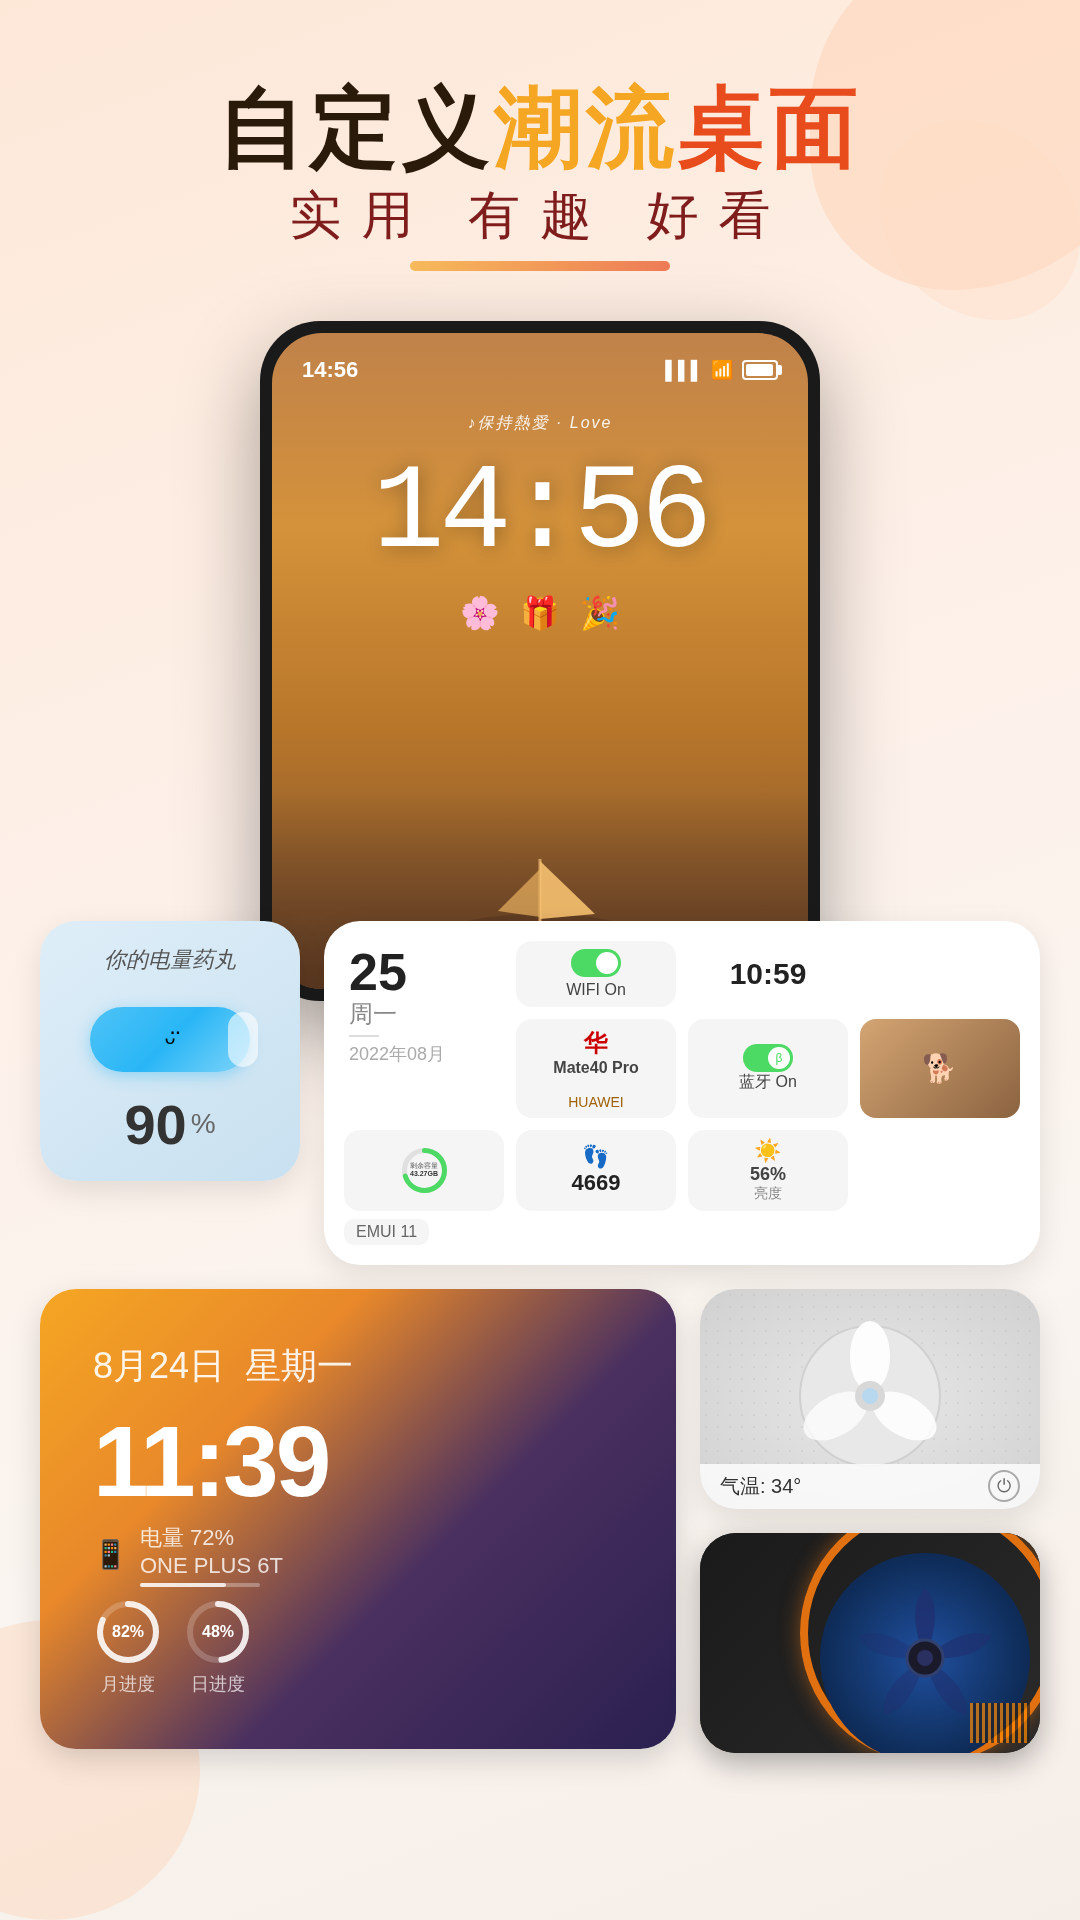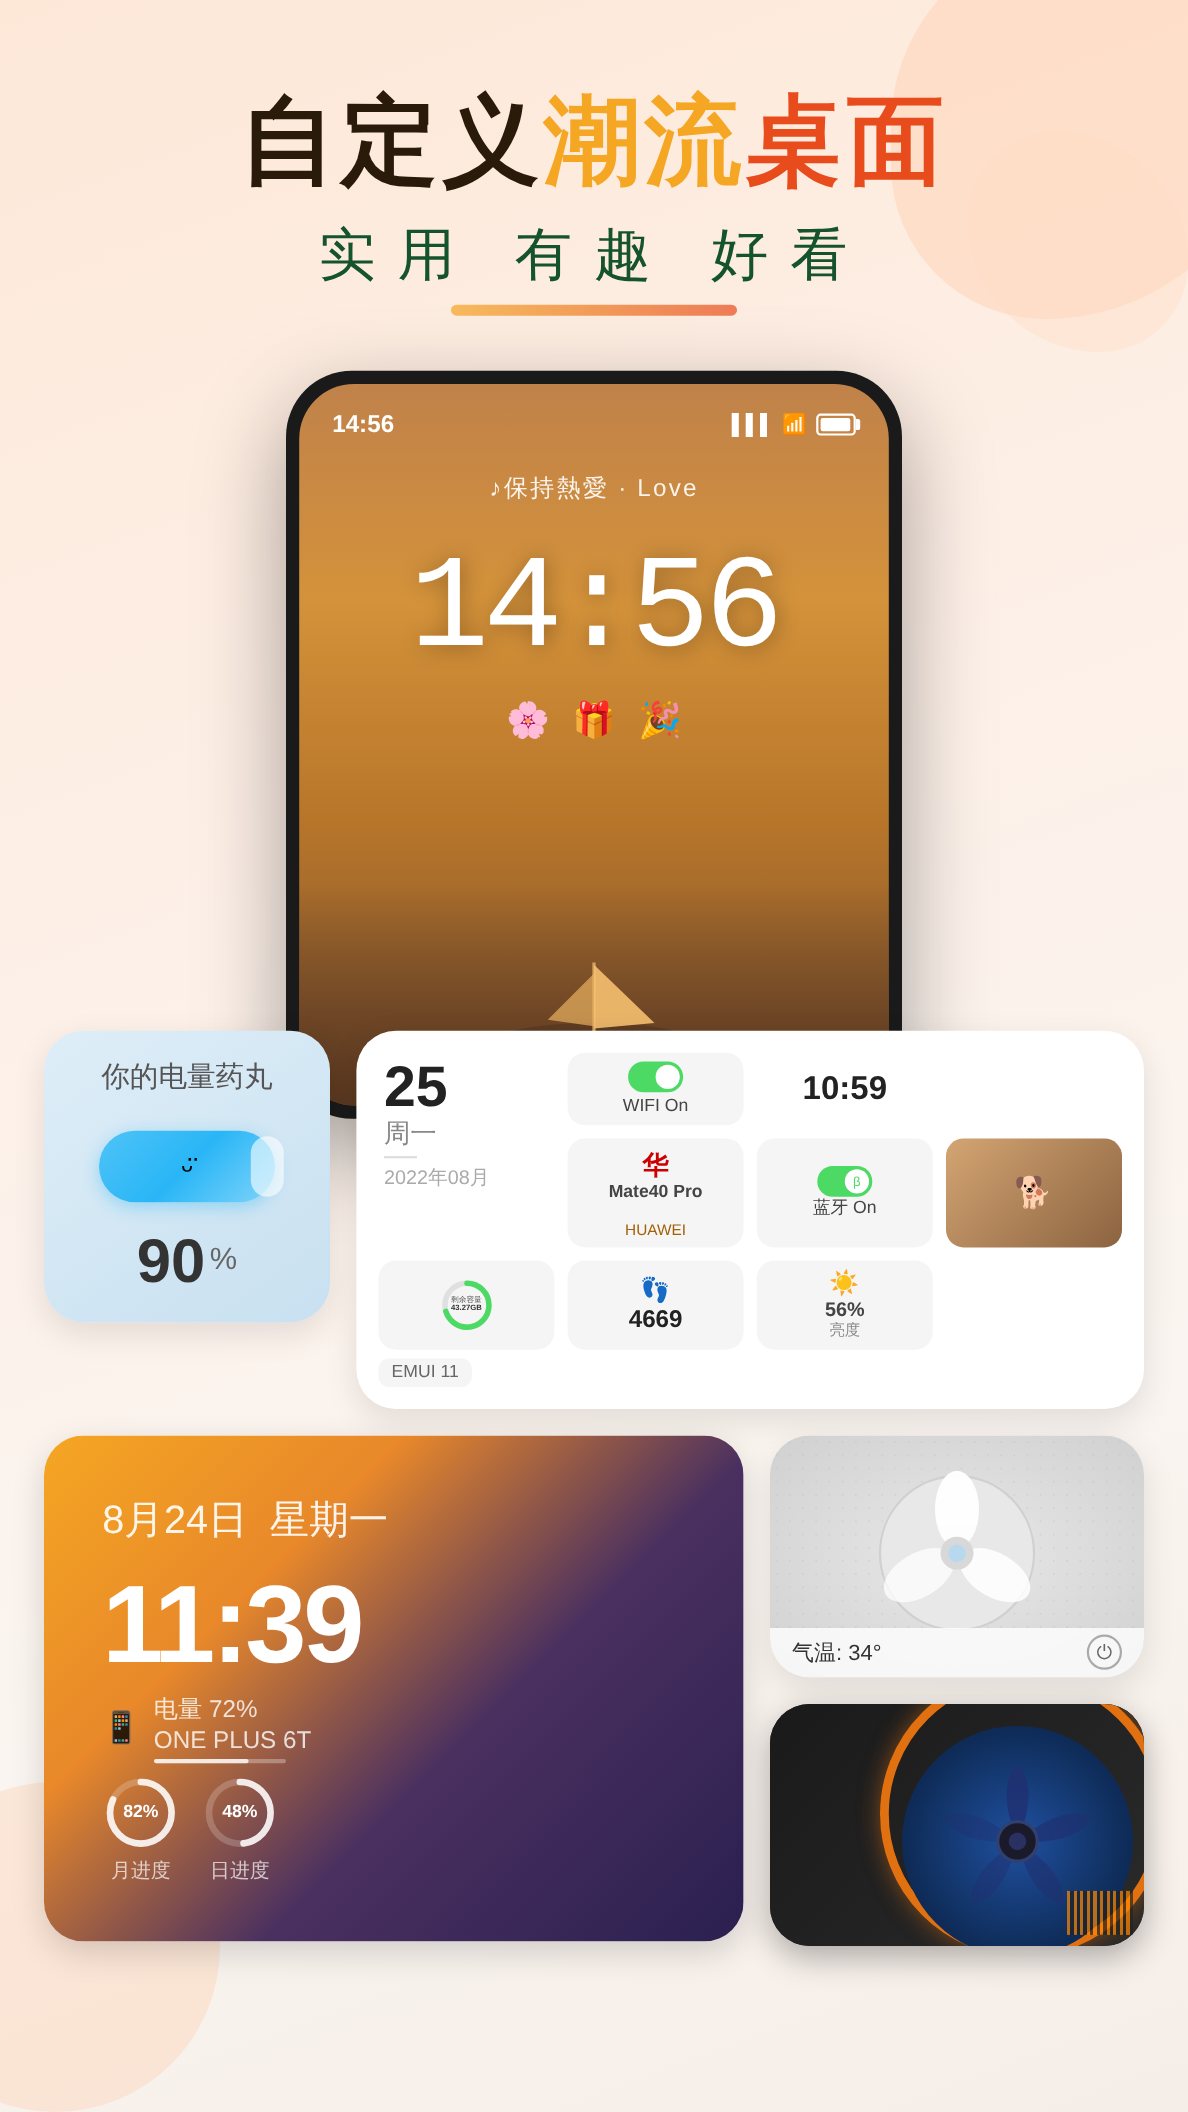--- a/index.html
+++ b/index.html
@@ -45,22 +45,22 @@
       font-weight: 900;
       letter-spacing: 4px;
       line-height: 1.1;
     }
     .title-black { color: #2a1a0a; }
     .title-orange { color: #f5a623; }
     .title-red { color: #e84c1c; }
 
     .header-subtitle {
       font-size: 52px;
-      color: #14532d;
-      margin-top: 20px;
+      color: #7f1d1d;
+      margin-top: 4px;
       letter-spacing: 20px;
       font-weight: 500;
     }
     .underline-decoration {
       width: 260px;
       height: 10px;
       background: linear-gradient(90deg, #f5a623, #e84c1c);
       border-radius: 5px;
       margin: 10px auto 0;
       opacity: 0.7;
@@ -148,23 +148,24 @@
       right: 0;
       bottom: 0;
       display: flex;
       flex-direction: column;
       align-items: center;
       justify-content: flex-start;
       padding-top: 80px;
     }
     .lock-music-text {
       color: rgba(255,255,255,0.9);
-      font-size: 22px;
+      font-size: 16px;
       letter-spacing: 2px;
-      margin-bottom: 36px;
+      margin-bottom: 20px;
+      font-style: italic;
     }
     .lock-clock {
       font-size: 120px;
       font-weight: 300;
       color: white;
       letter-spacing: -5px;
       text-shadow: 2px 2px 20px rgba(0,0,0,0.3);
       line-height: 1;
       font-family: 'Courier New', monospace;
     }
@@ -212,23 +213,24 @@
       border-radius: 36px;
       padding: 24px;
       display: flex;
       flex-direction: column;
       align-items: center;
       justify-content: center;
       box-shadow: 0 10px 30px rgba(0,0,0,0.1);
       flex-shrink: 0;
     }
     .battery-label {
-      font-size: 26px;
+      font-size: 22px;
       color: #555;
       margin-bottom: 32px;
+      font-style: italic;
     }
     .pill-image {
       width: 160px;
       height: 65px;
       background: linear-gradient(135deg, #4fc3f7, #29b6f6, #81d4fa);
       border-radius: 33px;
       position: relative;
       display: flex;
       align-items: center;
       justify-content: center;

